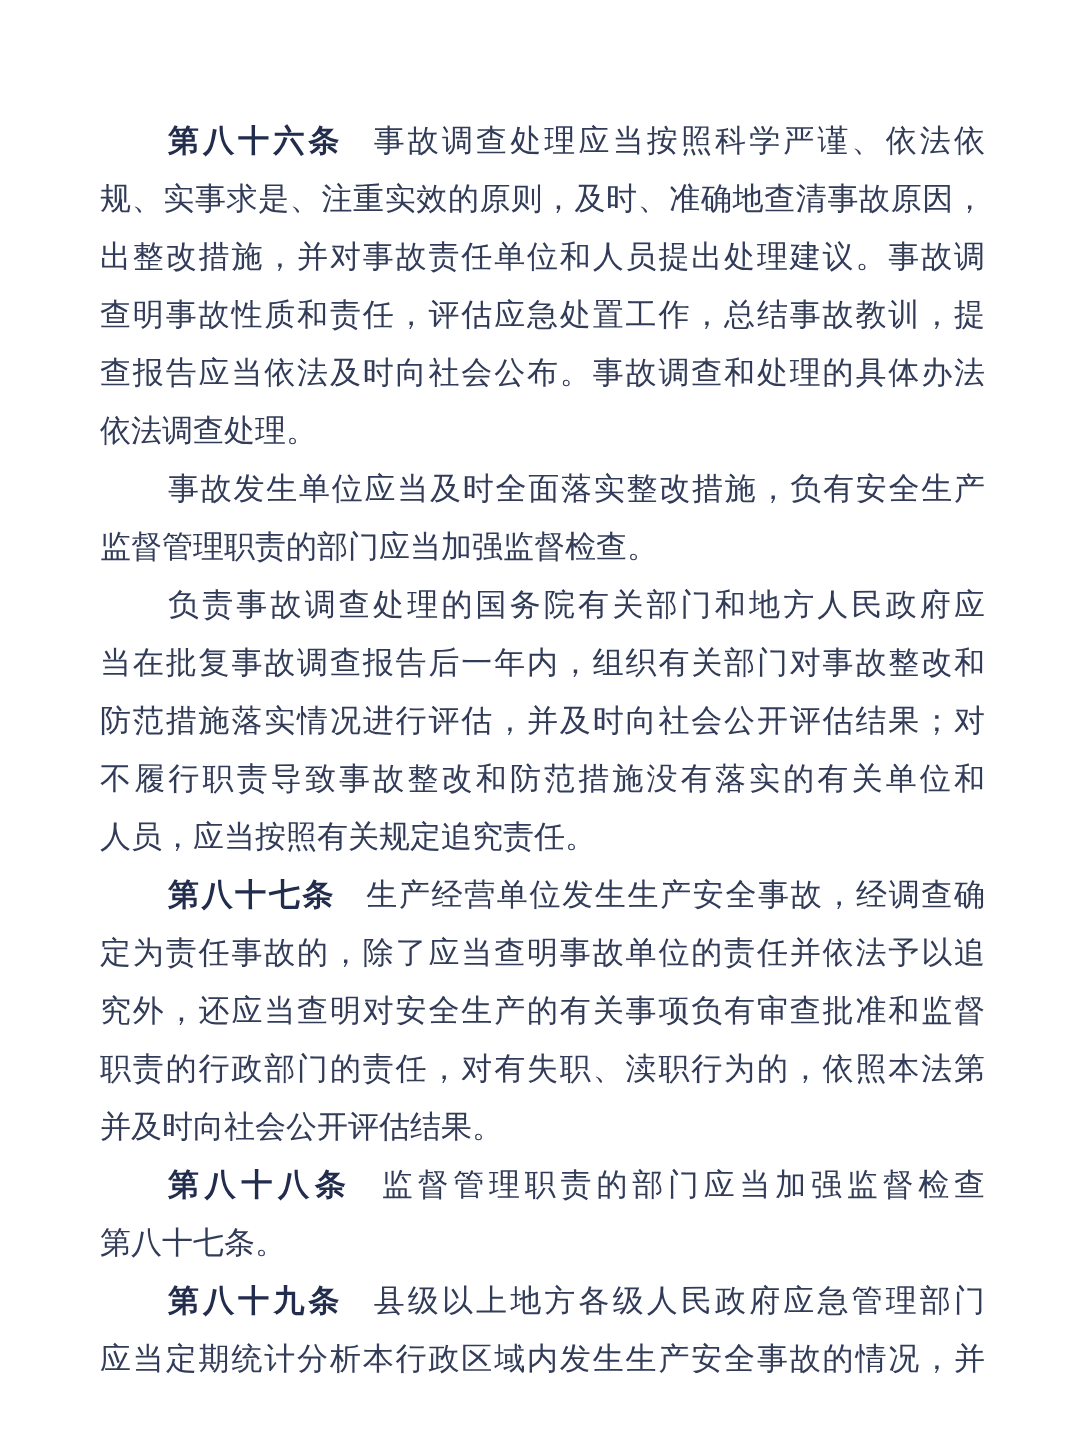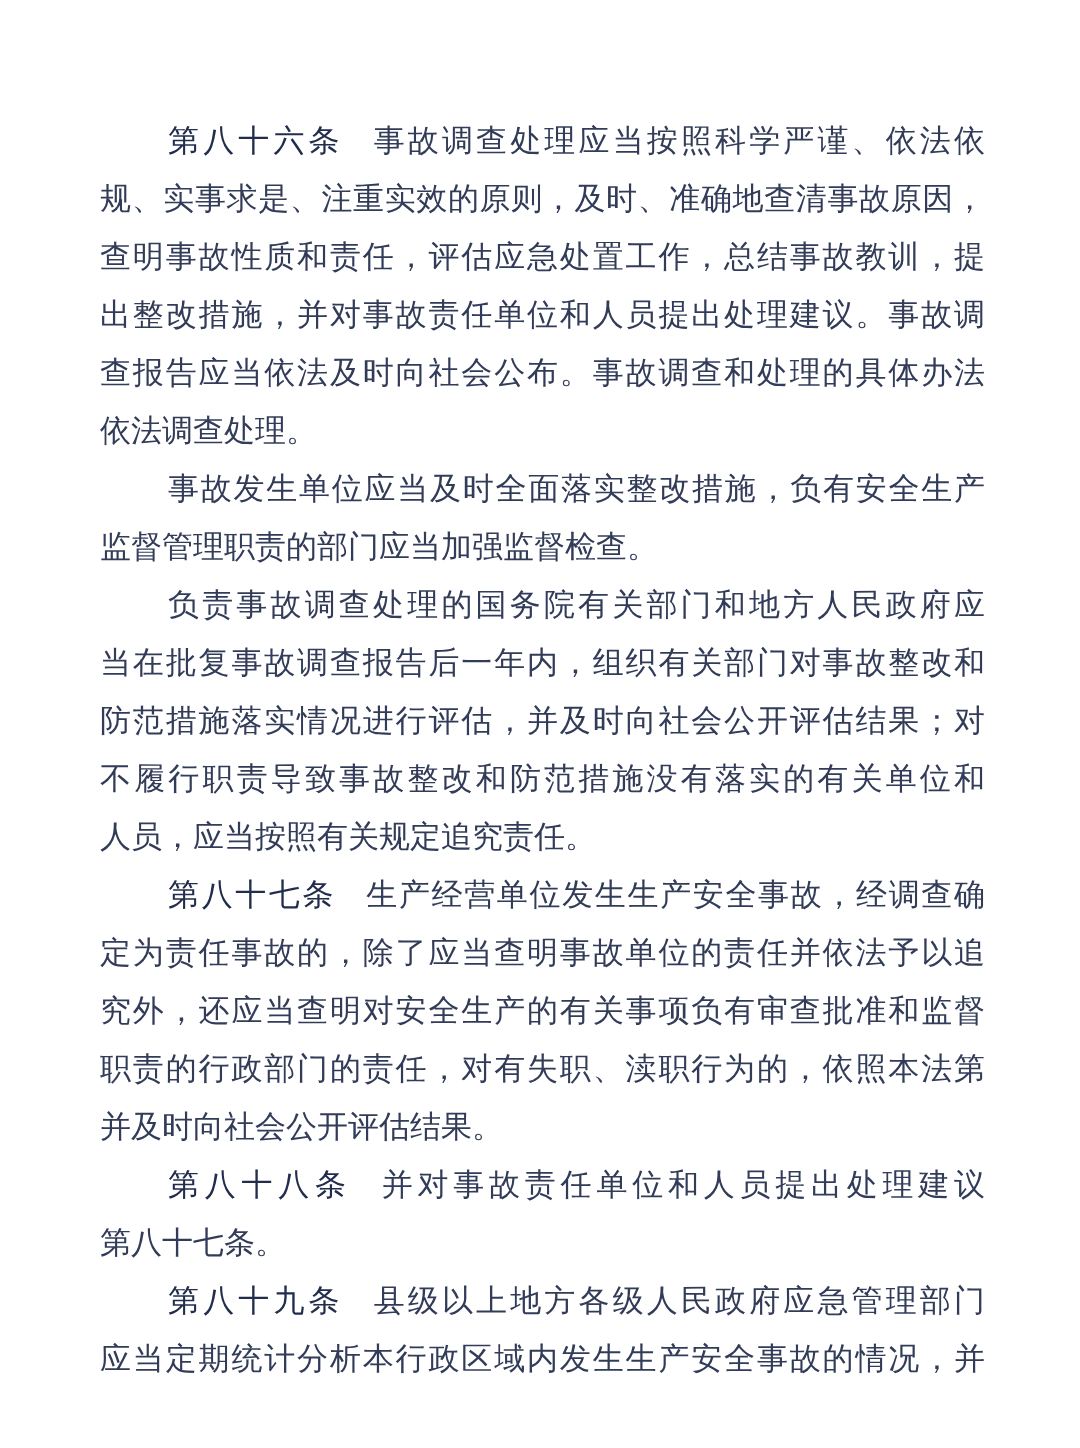--- a/index.html
+++ b/index.html
@@ -33,47 +33,47 @@
     white-space: normal;
   }
   .line.indent {
     text-indent: 68px;
   }
   .line.para-end {
     text-align-last: left;
   }
   .article-no {
     font-family: "Liberation Sans", "DejaVu Sans", sans-serif;
-    font-weight: 400;
+    font-weight: 700;
     color: var(--heading-color, #222d4d);
     margin-right: 30px;
     letter-spacing: 1px;
   }
 </style>
 </head>
 <body>
 
 <div class="page" style="background: rgb(255, 255, 255);">
   <div class="content">
       <div class="line indent"><span class="article-no">第八十六条</span><span>事故调查处理应当按照科学严谨、依法依</span></div>
       <div class="line"><span>规、实事求是、注重实效的原则，及时、准确地查清事故原因，</span></div>
+      <div class="line"><span>出整改措施，并对事故责任单位和人员提出处理建议。事故调</span></div>
       <div class="line"><span>查明事故性质和责任，评估应急处置工作，总结事故教训，提</span></div>
-      <div class="line"><span>出整改措施，并对事故责任单位和人员提出处理建议。事故调</span></div>
       <div class="line"><span>查报告应当依法及时向社会公布。事故调查和处理的具体办法</span></div>
       <div class="line para-end"><span>依法调查处理。</span></div>
       <div class="line indent"><span>事故发生单位应当及时全面落实整改措施，负有安全生产</span></div>
       <div class="line para-end"><span>监督管理职责的部门应当加强监督检查。</span></div>
       <div class="line indent"><span>负责事故调查处理的国务院有关部门和地方人民政府应</span></div>
       <div class="line"><span>当在批复事故调查报告后一年内，组织有关部门对事故整改和</span></div>
       <div class="line"><span>防范措施落实情况进行评估，并及时向社会公开评估结果；对</span></div>
       <div class="line"><span>不履行职责导致事故整改和防范措施没有落实的有关单位和</span></div>
       <div class="line para-end"><span>人员，应当按照有关规定追究责任。</span></div>
       <div class="line indent"><span class="article-no">第八十七条</span><span>生产经营单位发生生产安全事故，经调查确</span></div>
       <div class="line"><span>定为责任事故的，除了应当查明事故单位的责任并依法予以追</span></div>
       <div class="line"><span>究外，还应当查明对安全生产的有关事项负有审查批准和监督</span></div>
       <div class="line"><span>职责的行政部门的责任，对有失职、渎职行为的，依照本法第</span></div>
       <div class="line para-end"><span>并及时向社会公开评估结果。</span></div>
-      <div class="line indent"><span class="article-no">第八十八条</span><span>并对事故责任单位和人员提出处理建议</span></div>
+      <div class="line indent"><span class="article-no">第八十八条</span><span>监督管理职责的部门应当加强监督检查</span></div>
       <div class="line para-end"><span>第八十七条。</span></div>
       <div class="line indent"><span class="article-no">第八十九条</span><span>县级以上地方各级人民政府应急管理部门</span></div>
       <div class="line"><span>应当定期统计分析本行政区域内发生生产安全事故的情况，并</span></div>
     </div>
 </div>
 
 </body></html>

